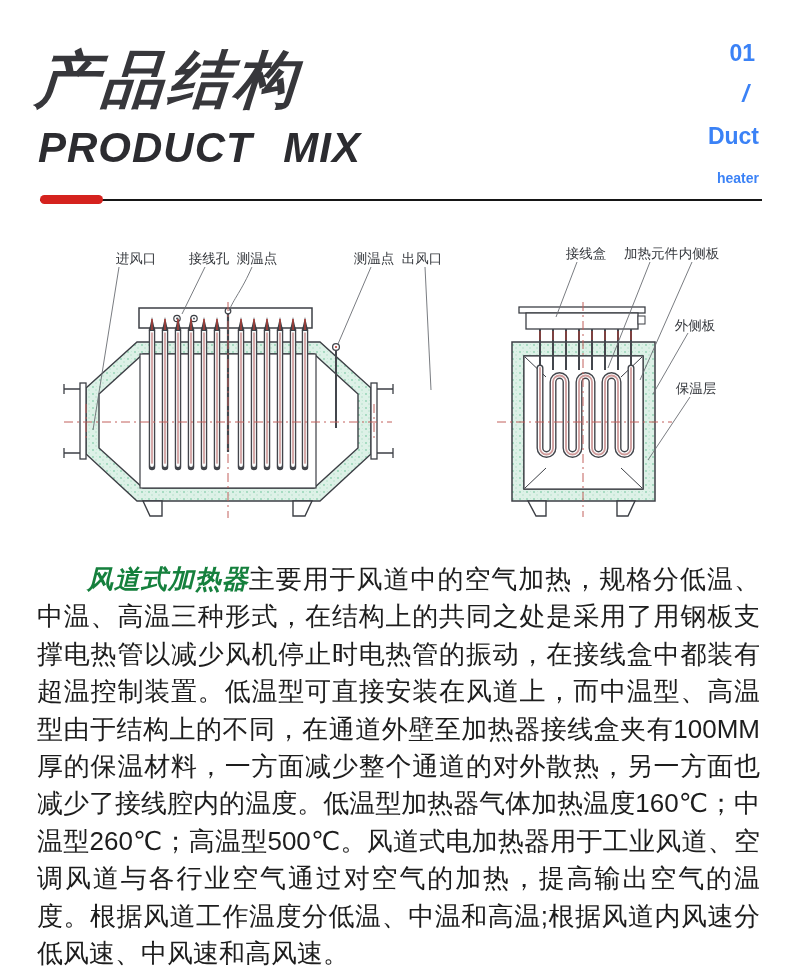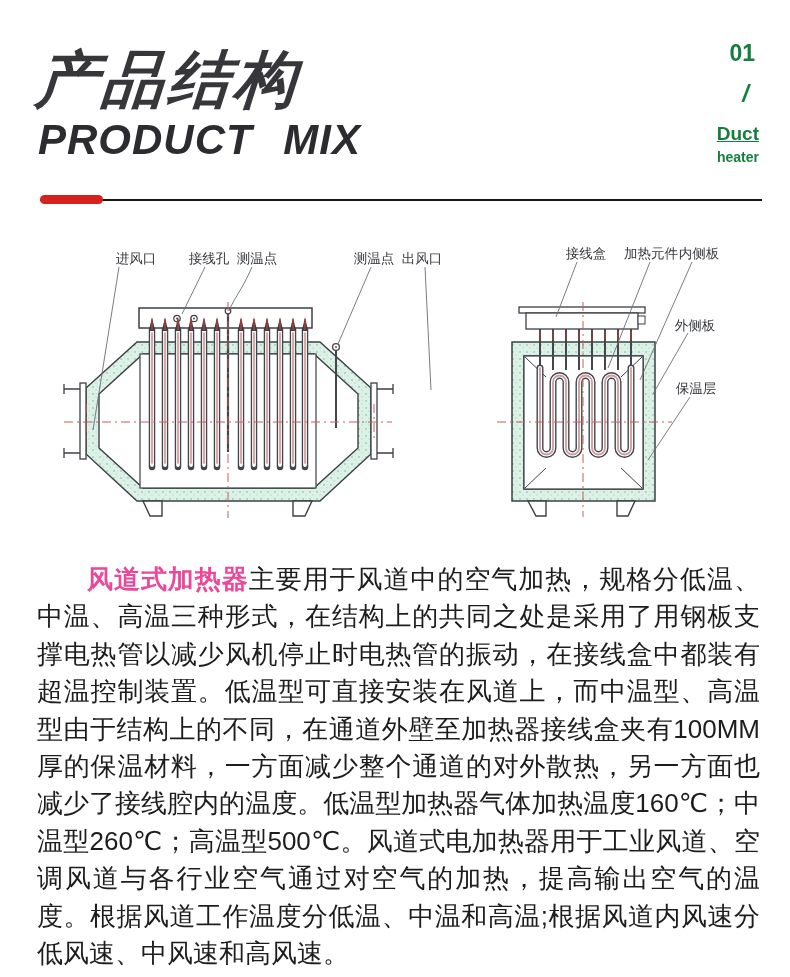--- a/index.html
+++ b/index.html
@@ -9,32 +9,32 @@
     overflow:hidden; font-family:"Liberation Sans","DejaVu Sans",sans-serif;
   }
   
   .title-cn {
     position:absolute; left:36px; top:38px;
     font-size:62px; font-weight:900; font-style:italic;
     letter-spacing:4px; color:#37373b; transform:skewX(-4deg);
     white-space:nowrap;
   }
   .title-en {
-    position:absolute; left:38px; top:116px;
+    position:absolute; left:38px; top:124px;
     font-size:42px; font-weight:800; font-style:italic;
     letter-spacing:1px; word-spacing:18px; color:#2c2c30;
     white-space:nowrap;
   }
   .hdr-right {
     position:absolute; right:31px; top:40px; width:90px;
-    text-align:right; color:#15803d; font-weight:700;
+    text-align:right; color:#3b82f6; font-weight:700;
   }
   .hdr-right .idx   { font-size:23px; padding-right:4px; }
   .hdr-right .slash { font-size:24px; font-style:italic; margin:13px 10px 15px 0; }
-  .hdr-right .duct  { font-size:19px; margin-bottom:4px;text-decoration:underline; }
+  .hdr-right .duct  { font-size:23px; margin-bottom:20px; }
   .hdr-right .heater{ font-size:14px; }
   .divider-line {
     position:absolute; left:40px; right:28px; top:199px; height:2px;
     background:#161616;
   }
   .divider-accent {
     position:absolute; left:40px; top:195px; width:63px; height:9px;
     border-radius:4.5px; background:#d5221e;
   }
   
@@ -42,21 +42,21 @@
   .dlabel {
     font-family:"DejaVu Serif","Liberation Serif",serif;
     font-size:13.5px; fill:#33363b;
   }
   
   .description {
     position:absolute; left:37px; top:561px; width:723px;
     font-size:26px; line-height:37.4px; text-align:justify;
     text-indent:50px; color:#1d1d1d;
   }
-  .description .lead { color:#ec4899; font-weight:700; }
+  .description .lead { color:#15803d; font-weight:700;font-style:italic; }
 </style>
 </head>
 <body>
 
 <div class="page">
 
   <div class="title-cn">产品结构</div>
   <div class="title-en">PRODUCT MIX</div>
   <div class="hdr-right">
     <div class="idx">01</div>

